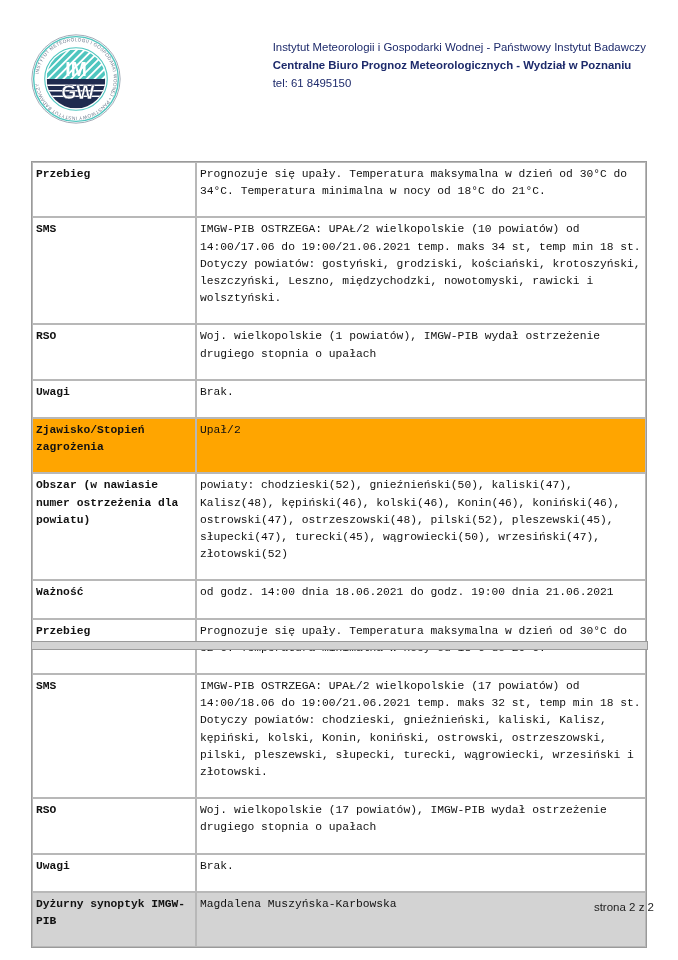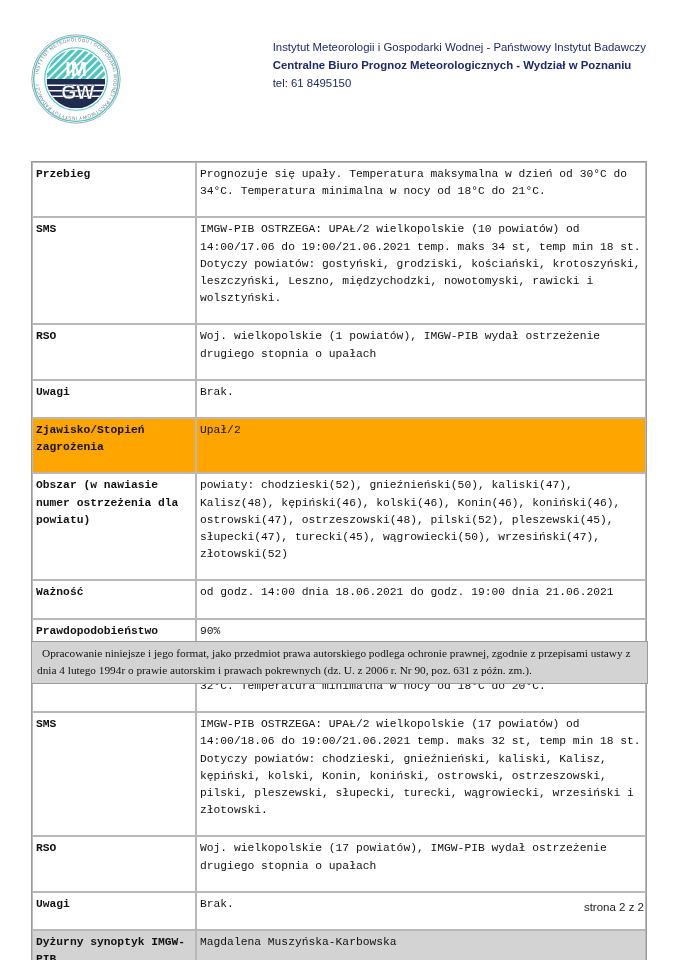--- a/index.html
+++ b/index.html
@@ -7,21 +7,21 @@
   .logo { position: absolute; left: 30px; top: 33px; width: 92px; height: 92px; }
   .header { position: absolute; right: 32px; top: 38px; font-family: "Liberation Sans", sans-serif; font-size: 11.4px; line-height: 18.2px; color: #1d2a6b; }
   .header .bold { font-weight: bold; }
   .report { position: absolute; left: 31px; top: 161px; width: 616px; border-collapse: separate; border-spacing: 0; border: 1px solid #9a9a9a; }
   .report td { border: 1px solid #b8b8b8; font-size: 11.3px; line-height: 17.2px; vertical-align: top; padding: 3px 4px 16px 3px; font-family: Liberation Mono, monospace; }
   .report td.label { width: 155px; font-weight: bold; }
   .report tr.orange td { background: #ffa500; }
   .report tr.gray td { background: #d3d3d3; }
   .footer-note { position: absolute; left: 31px; top: 641px; width: 604px; background: #d3d3d3; border: 1px solid #9a9a9a; padding: 3px 6px 4px 5px; font-size: 11.3px; line-height: 17.2px; }
   .footer-note p { margin: 0; text-indent: 5px; }
-  .pagenum { position: absolute; right: 34px; top: 901px; font-family: "Liberation Sans", sans-serif; font-size: 11.5px; color: #222; }
+  .pagenum { position: absolute; right: 24px; top: 901px; font-family: "Liberation Sans", sans-serif; font-size: 11.5px; color: #222; }
 </style>
 </head>
 <body>
 
 <div class="logo">
   <svg viewBox="0 0 100 100" width="92" height="92">
     <defs>
       <clipPath id="innerTop">
           <path d="M18 50 A32 32 0 0 1 82 50 Z"></path>
         </clipPath>
@@ -82,24 +82,20 @@
       </tr>
       <tr>
         <td class="label">Obszar (w nawiasie numer ostrzeżenia dla powiatu)</td>
         <td>powiaty: chodzieski(52), gnieźnieński(50), kaliski(47), Kalisz(48), kępiński(46), kolski(46), Konin(46), koniński(46), ostrowski(47), ostrzeszowski(48), pilski(52), pleszewski(45), słupecki(47), turecki(45), wągrowiecki(50), wrzesiński(47), złotowski(52)</td>
       </tr>
       <tr>
         <td class="label">Ważność</td>
         <td>od godz. 14:00 dnia 18.06.2021 do godz. 19:00 dnia 21.06.2021</td>
       </tr>
       <tr>
-        <td class="label">Prawdopodobieństwo</td>
-        <td>90%</td>
-      </tr>
-      <tr>
         <td class="label">Przebieg</td>
         <td>Prognozuje się upały. Temperatura maksymalna w dzień od 30°C do 32°C. Temperatura minimalna w nocy od 18°C do 20°C.</td>
       </tr>
       <tr>
         <td class="label">SMS</td>
         <td>IMGW-PIB OSTRZEGA: UPAŁ/2 wielkopolskie (17 powiatów) od 14:00/18.06 do 19:00/21.06.2021 temp. maks 32 st, temp min 18 st. Dotyczy powiatów: chodzieski, gnieźnieński, kaliski, Kalisz, kępiński, kolski, Konin, koniński, ostrowski, ostrzeszowski, pilski, pleszewski, słupecki, turecki, wągrowiecki, wrzesiński i złotowski.</td>
       </tr>
       <tr>
         <td class="label">RSO</td>
         <td>Woj. wielkopolskie (17 powiatów), IMGW-PIB wydał ostrzeżenie drugiego stopnia o upałach</td>
@@ -109,16 +105,15 @@
         <td>Brak.</td>
       </tr>
       <tr class="gray">
         <td class="label">Dyżurny synoptyk IMGW-PIB</td>
         <td>Magdalena Muszyńska-Karbowska</td>
       </tr>
     </tbody>
 </table>
 
 <div class="footer-note">
-  <p>Opracowanie niniejsze i jego format, jako przedmiot prawa autorskiego podlega ochronie prawnej, zgodnie z przepisami ustawy z dnia 4 lutego 1994r o prawie autorskim i prawach pokrewnych (dz. U. z 2006 r. Nr 90, poz. 631 z późn. zm.).</p>
 </div>
 
 <div class="pagenum">strona 2 z 2</div>
 
 </body></html>

